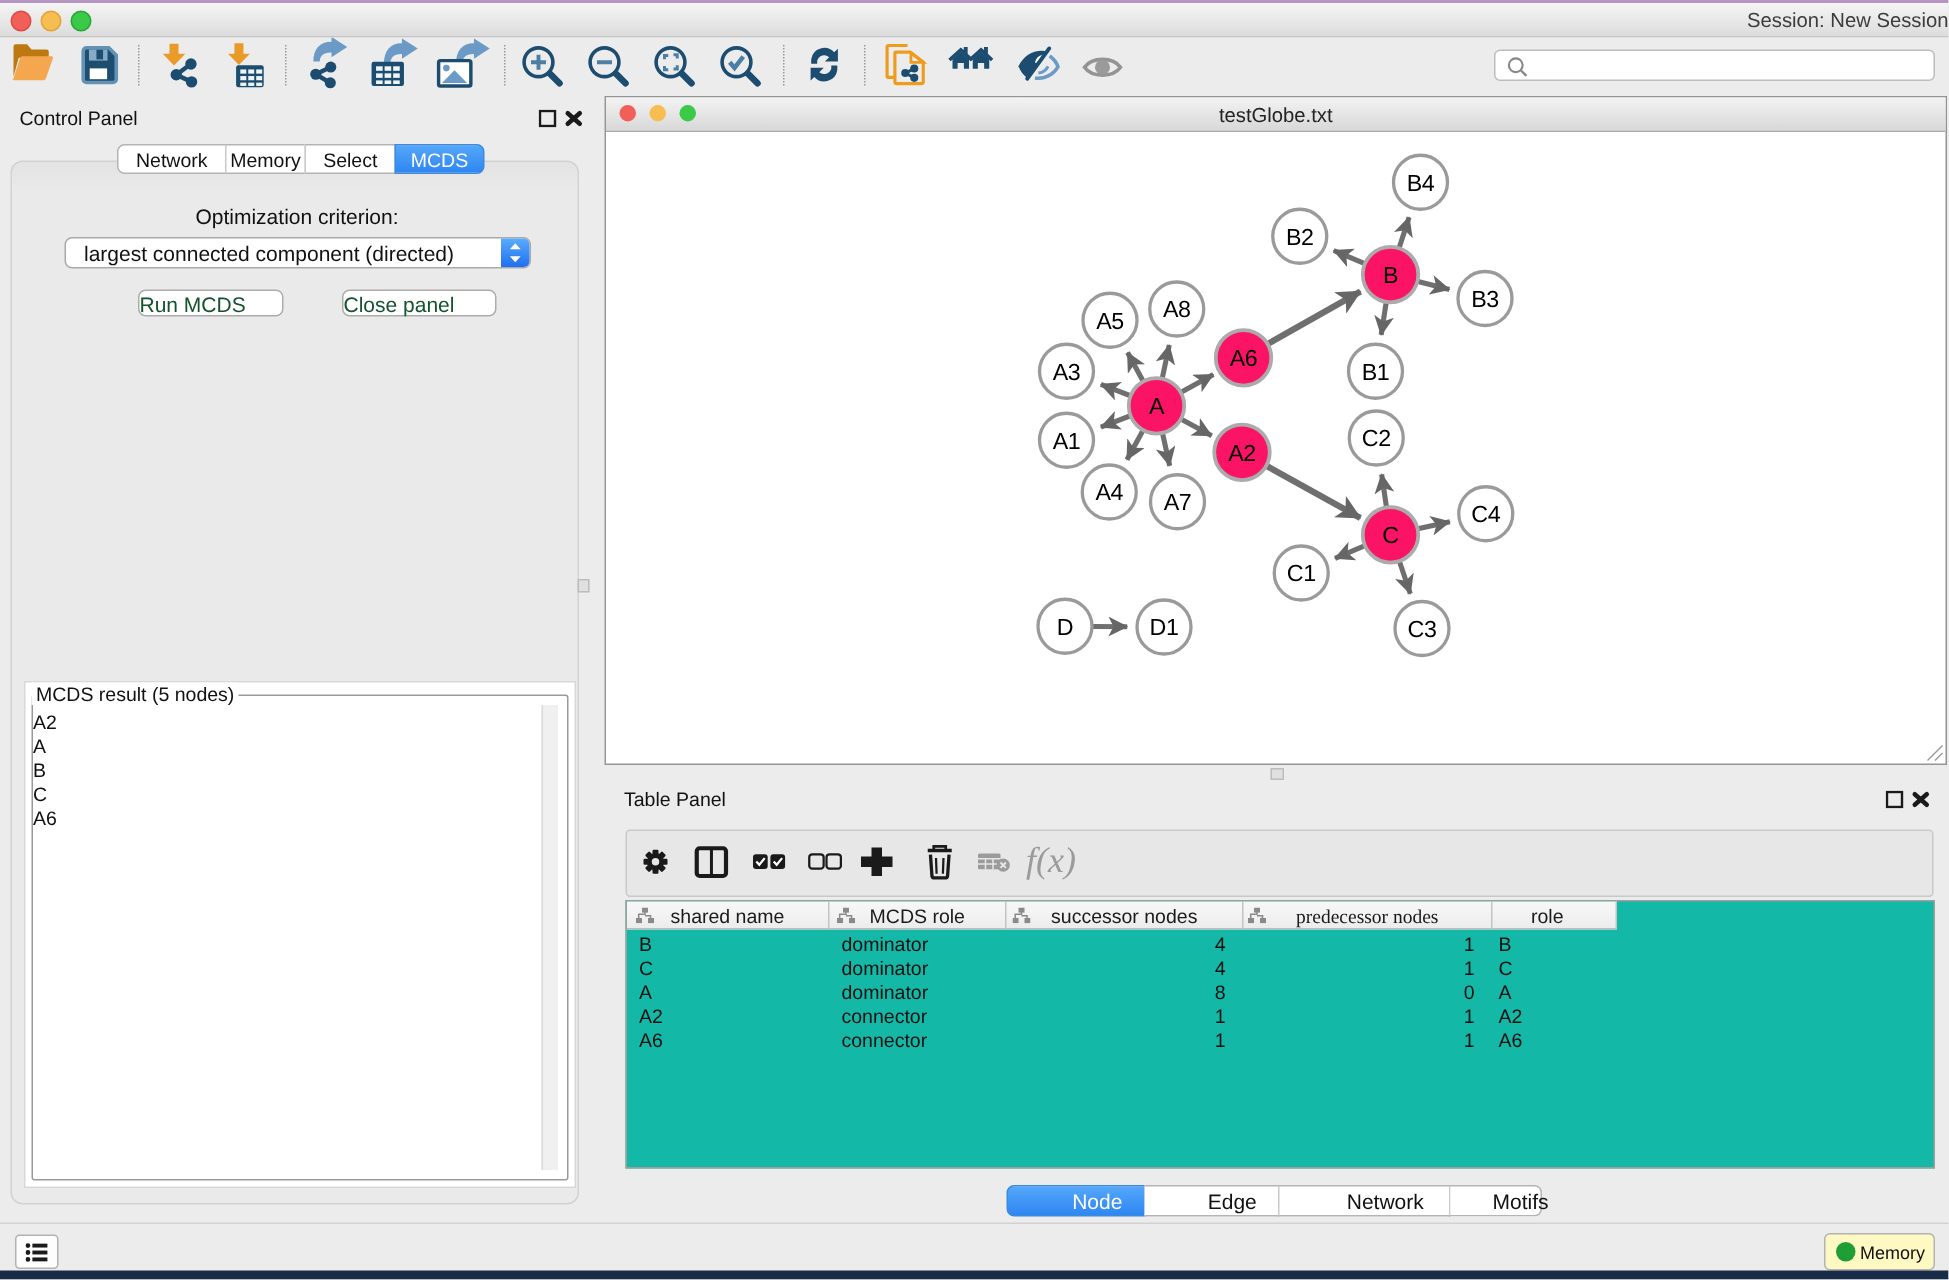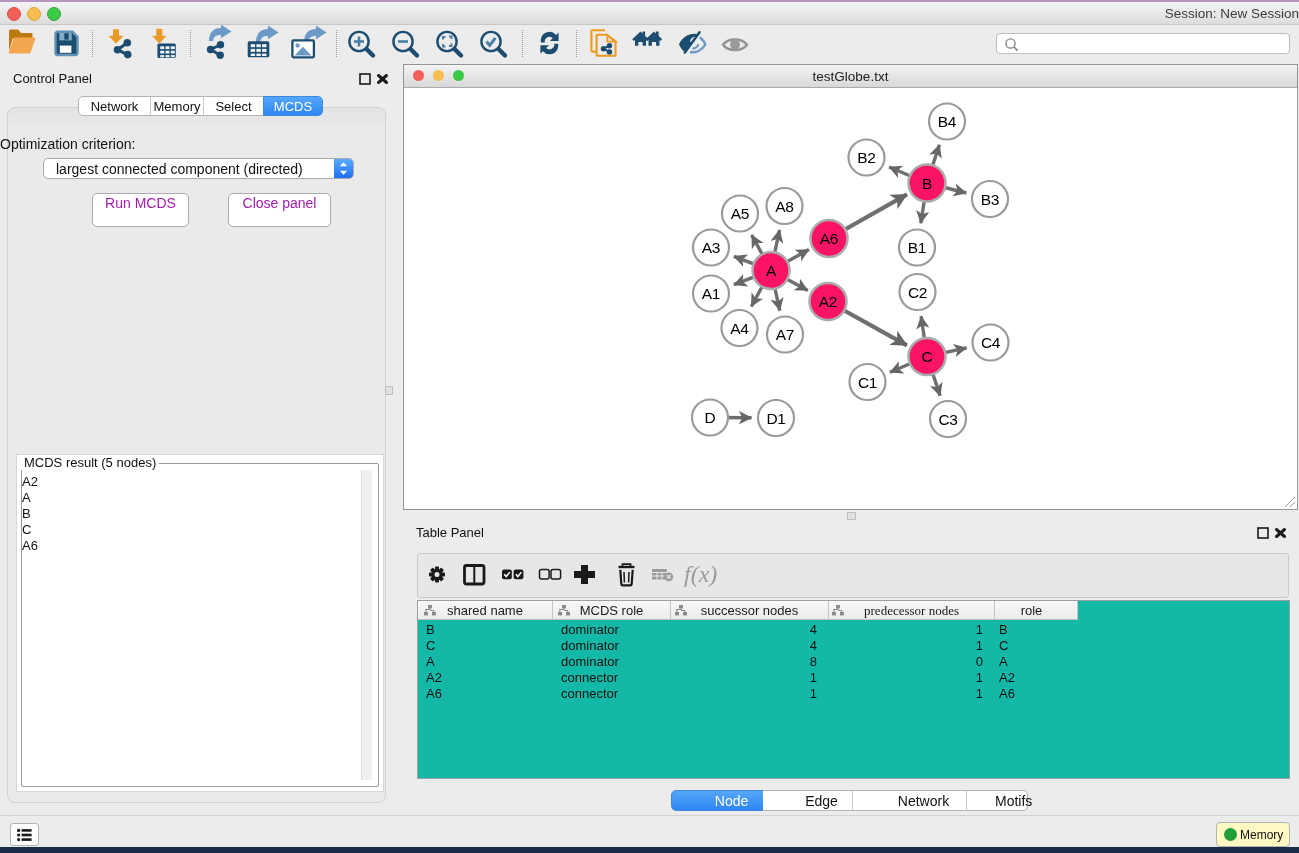--- a/index.html
+++ b/index.html
@@ -16,28 +16,28 @@
 #toolbar{left:0;top:25px;width:1299px;height:37px;background:#ececec;}
 .sep{top:30px;width:0;height:27px;border-left:1px dotted #9a9a9a;}
 #searchbox{left:996px;top:33px;width:292px;height:19px;background:#fff;
   border:1px solid #bdbdbd;border-radius:4px;}
 
 #cp-title{left:13px;top:71px;font-size:13px;color:#111;}
 #cp-box{left:7px;top:107px;width:377px;height:694px;background:linear-gradient(#e3e3e3,#eaeaea 20px,#eaeaea);
   border:1px solid #d2d2d2;border-radius:8px;}
 .tabseg{height:20px;background:#ffffff;border:1px solid #b4b4b4;font-size:13px;
   text-align:center;color:#111;line-height:20px;position:absolute;top:96px;box-sizing:border-box;}
-#optlabel{left:0px;top:136px;width:396px;font-size:14px;color:#111;}
+#optlabel{left:0px;top:136px;width:396px;text-align:center;font-size:14px;color:#111;}
 #dropdown{left:43px;top:158px;width:311px;height:21px;background:#fff;
   border:1px solid #a9a9a9;border-radius:5px;box-sizing:border-box;}
 #dropdown span{position:absolute;left:12px;top:2px;font-size:14px;color:#111;}
 #dropbtn{right:0px;top:0px;width:19px;height:19px;border-radius:0 4px 4px 0;
   background:linear-gradient(#5aacfc,#1f6ff0);}
-.btn{height:34px;background:#fff;border:1px solid #acacac;border-radius:5px;
-  font-size:14px;text-align:center;line-height:18px;color:#a21caf;position:absolute;box-sizing:border-box;}
+.btn{height:18px;background:#fff;border:1px solid #acacac;border-radius:5px;
+  font-size:14px;text-align:left;line-height:18px;color:#14532d;position:absolute;box-sizing:border-box;}
 #mcdsbox{left:16px;top:454px;width:366px;height:336px;background:#fff;border:1px solid #d8d8d8;}
 #groupborder{left:4px;top:8px;width:356px;height:322px;border:1px solid #9a9a9a;border-radius:2px;}
 #grouplabel{left:4px;top:0px;background:#fff;padding:0 3px;font-size:13px;color:#111;}
 #mcdslist{left:5px;top:19px;font-size:13px;color:#111;line-height:16px;}
 #mcdsscroll{left:344px;top:15px;width:10px;height:310px;background:#f0f0f0;border-left:1px solid #dcdcdc;}
 
 #statusbar{left:0;top:815px;width:1299px;height:32px;background:#ececec;border-top:1px solid #d2d2d2;}
 #bottomstrip{left:0;top:847px;width:1299px;height:6px;background:#1a2b47;}
 #listbtn{left:10px;top:823px;width:27px;height:21px;background:#fdfdfd;border:1px solid #b2b2b2;border-radius:3px;}
 #membtn{left:1216px;top:822px;width:72px;height:23px;background:#fef9c3;border:1px solid #b2b2b2;border-radius:4px;}

